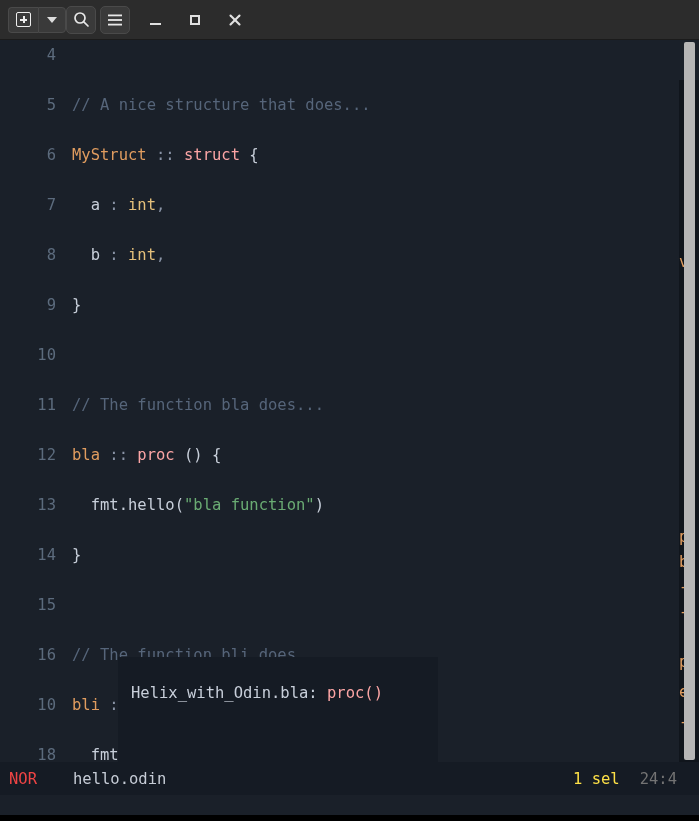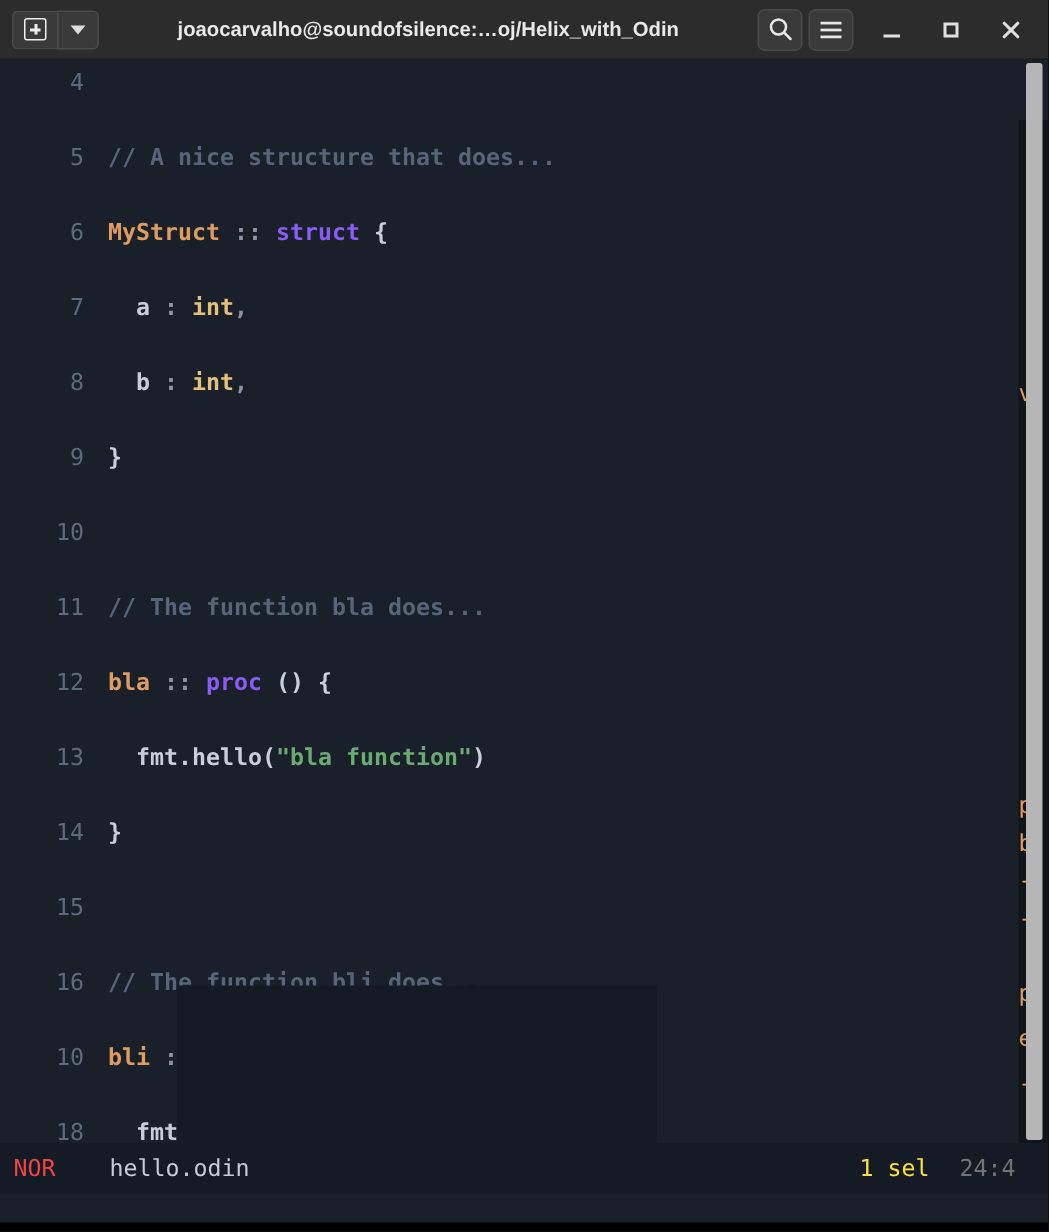--- a/index.html
+++ b/index.html
@@ -96,26 +96,26 @@
     white-space: pre;
     font-family: "DejaVu Sans Mono", monospace;
   }
   .ln {
     position: absolute; left: 0; top: 0;
     width: 56px;
     text-align: right;
     color: #5c6b7d;
     font-size: 15.5px;
   }
-  .code { position: absolute; left: 72px; top: 0; font-weight: bold; }
+  .code { position: absolute; left: 72px; top: 0; }
 
   
   .t-com   { color: #56657a; }
   .t-def   { color: #e09c5f; }
-  .t-kw    { color: #8b5cf6; }
+  .t-kw    { color: #fca5a5; }
   .t-type  { color: #e5c07b; }
   .t-str   { color: #6aab73; }
   .t-punc  { color: #8a94a6; }
   .t-plain { color: #c8cfda; }
 
   
   .popup {
     position: absolute;
     left: 118px; top: 617px;
     width: 320px; height: 123px;
@@ -197,21 +197,20 @@
   <div class="titlebar">
     <div class="tb-left">
       <div class="tb-btn newtab">
         <span class="glyph-plus-box"></span>
       </div>
       <div class="tb-btn dropdown">
         <span class="glyph-chevron"></span>
       </div>
     </div>
 
-    <div class="tb-title">joaocarvalho@soundofsilence:…oj/Helix_with_Odin</div>
 
     <div class="tb-right">
       <div class="tb-iconbtn">
         <svg width="17" height="17" viewBox="0 0 17 17">
           <circle cx="7" cy="7" r="5" fill="none" stroke="#e8e8e8" stroke-width="1.7"></circle>
           <line x1="10.8" y1="10.8" x2="15" y2="15" stroke="#e8e8e8" stroke-width="1.7" stroke-linecap="round"></line>
         </svg>
       </div>
       <div class="tb-iconbtn">
         <svg width="16" height="14" viewBox="0 0 16 14">
@@ -257,20 +256,21 @@
         <div class="line" style="top: 425px;"></div>
         <div class="line" style="top: 450px;"></div>
         <div class="line" style="top: 475px;"></div>
         <div class="line" style="top: 500px;"></div>
         <div class="line" style="top: 525px;"></div>
         <div class="line" style="top: 550px;"></div>
         <div class="line" style="top: 575px;"><span class="code"></span></div>
       </div>
 
     <div class="popup">
+      <div class="popup-line l1"><span class="t-plain">Helix_with_Odin.bla: </span><span class="t-kw">proc()</span></div>
     </div>
 
     <div class="rightstrip" id="right-strip">
         <div class="rs-frag" style="top: 170px;">v</div>
         <div class="rs-frag" style="top: 445px;">p</div>
         <div class="rs-frag" style="top: 470px;">b</div>
         <div class="rs-frag" style="top: 495px;">-</div>
         <div class="rs-frag" style="top: 520px;">-</div>
         <div class="rs-frag" style="top: 570px;">p</div>
         <div class="rs-frag" style="top: 600px;">e</div>

